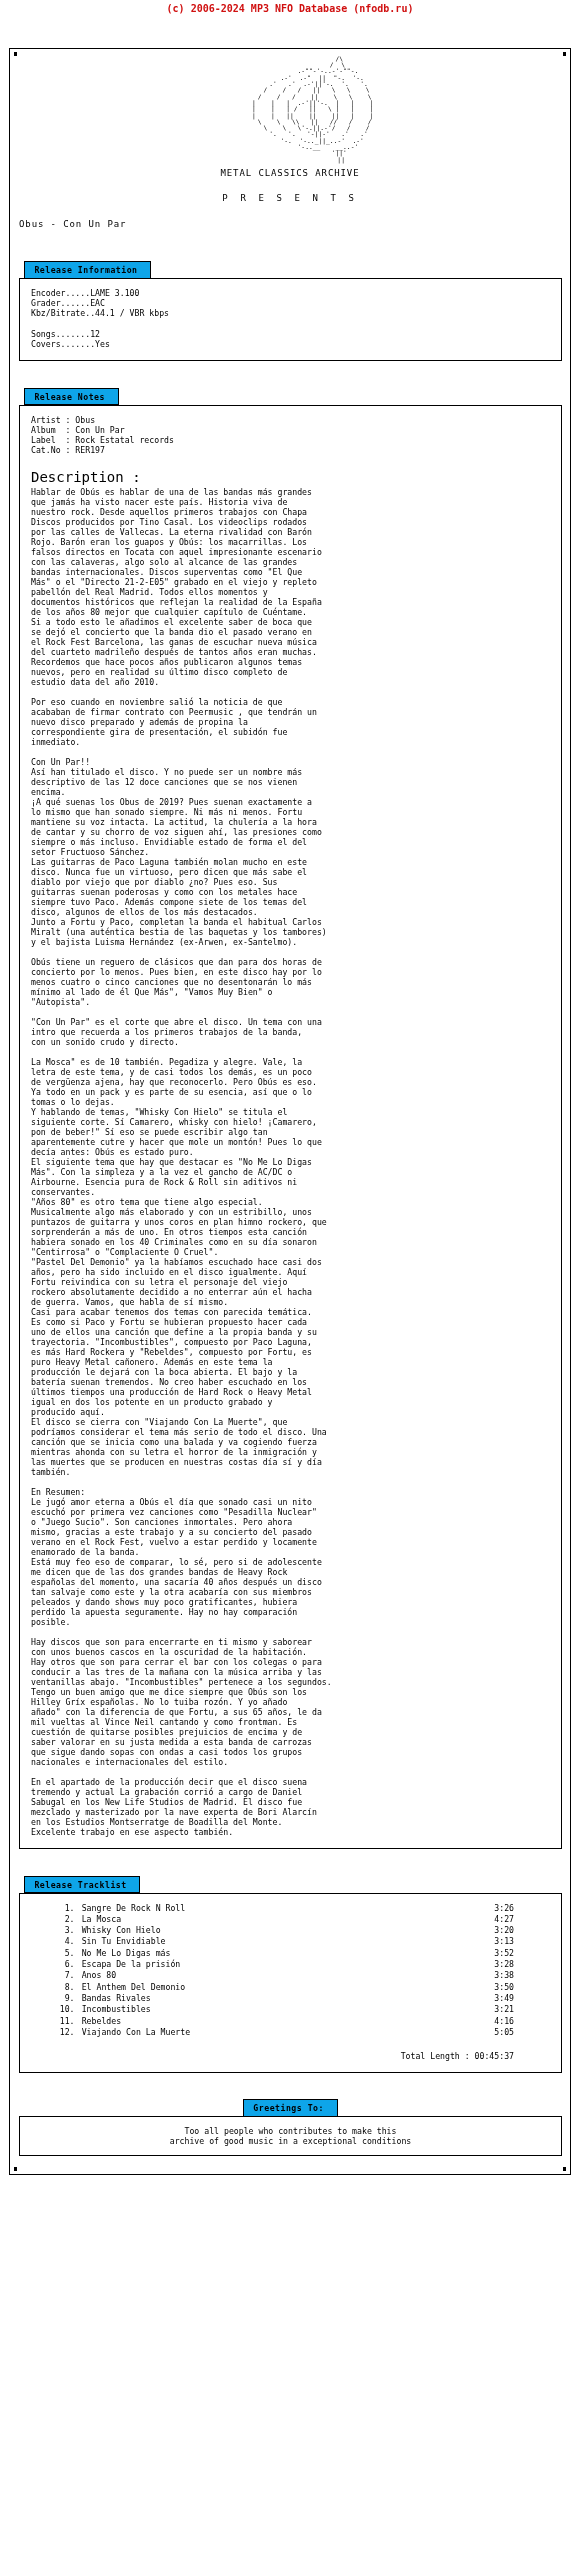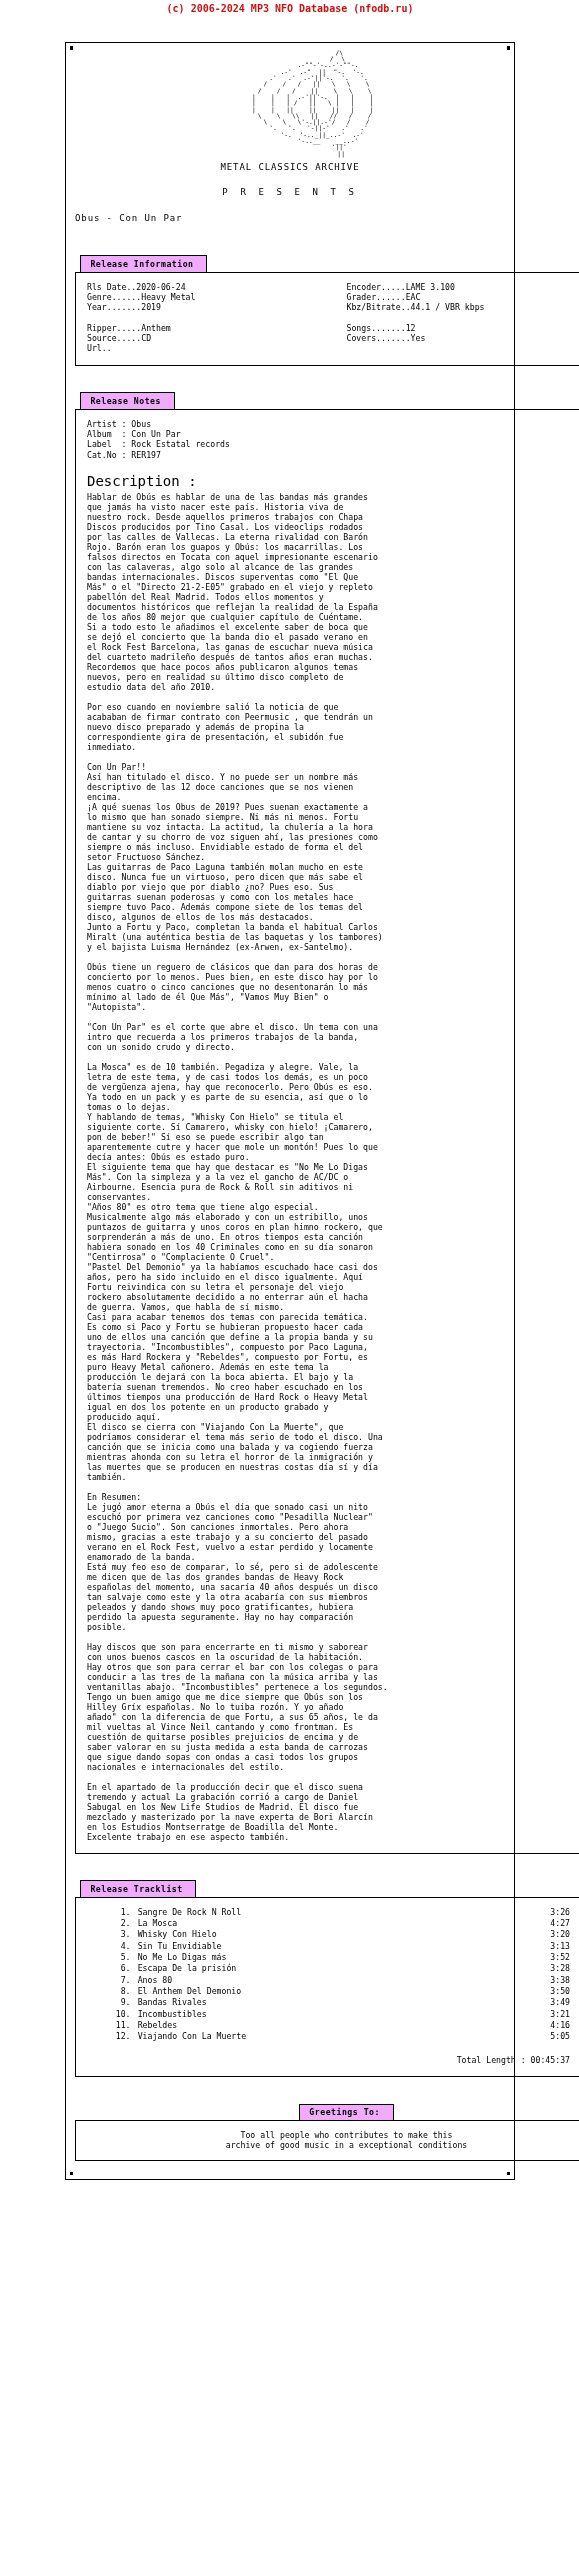--- a/index.html
+++ b/index.html
@@ -21,22 +21,22 @@
     font-size:10px;
     font-weight:bold;
     padding-top:2.7px;
     padding-bottom:18px;
     letter-spacing:0px;
     font-family:"DejaVu Sans Mono","Liberation Mono",monospace;
   }
   .outer{
     border:0.9px solid #000;
     box-sizing:border-box;
-    width:450px;
-    margin:10px auto;
+    width:562px;
+    margin:16px auto;
     padding:7.2px 9px 9px 9px;
     position:relative;
     background:#fff;
   }
   .corner{
     position:absolute;
     width:3.6px;height:3.6px;background:#000;
   }
   .c-tl{left:3.6px;top:3.6px;}
   .c-tr{right:3.6px;top:3.6px;}
@@ -77,21 +77,21 @@
     margin:0 auto 9px auto;
     width:543px;
   }
   .sect-head{
     border:0.9px solid #000;
     display:inline-block;
     padding:2.7px 12.7px 2.7px 9px;
     font-size:8.2px;
     font-weight:bold;
     letter-spacing:0.5px;
-    background:#f0abfc;
+    background:#0ea5e9;
     position:relative;
     z-index:2;
     margin-left:5.4px;
   }
   .sect-body{
     border:0.9px solid #000;
     margin-top:-0.9px;
     padding:9px 11px 11px 11px;
     font-size:8.2px;
     line-height:10px;
@@ -174,29 +174,20 @@
     <div class="presents">P R E S E N T S</div>
 
     <div class="albumline">Obus -  Con Un Par</div>
 
     <div class="spacer"></div>
 
     <div class="section">
       <div class="sect-head">Release Information</div>
       <div class="sect-body">
         <div class="two-col">
-          <div class="col">
-            <pre class="block">Rls Date..2020-06-24
-Genre......Heavy Metal
-Year.......2019
-
-Ripper.....Anthem
-Source.....CD
-Url..</pre>
-          </div>
           <div class="col">
             <pre class="block">Encoder.....LAME 3.100
 Grader......EAC
 Kbz/Bitrate..44.1 / VBR kbps
 
 Songs.......12
 Covers.......Yes</pre>
           </div>
         </div>
       </div>

